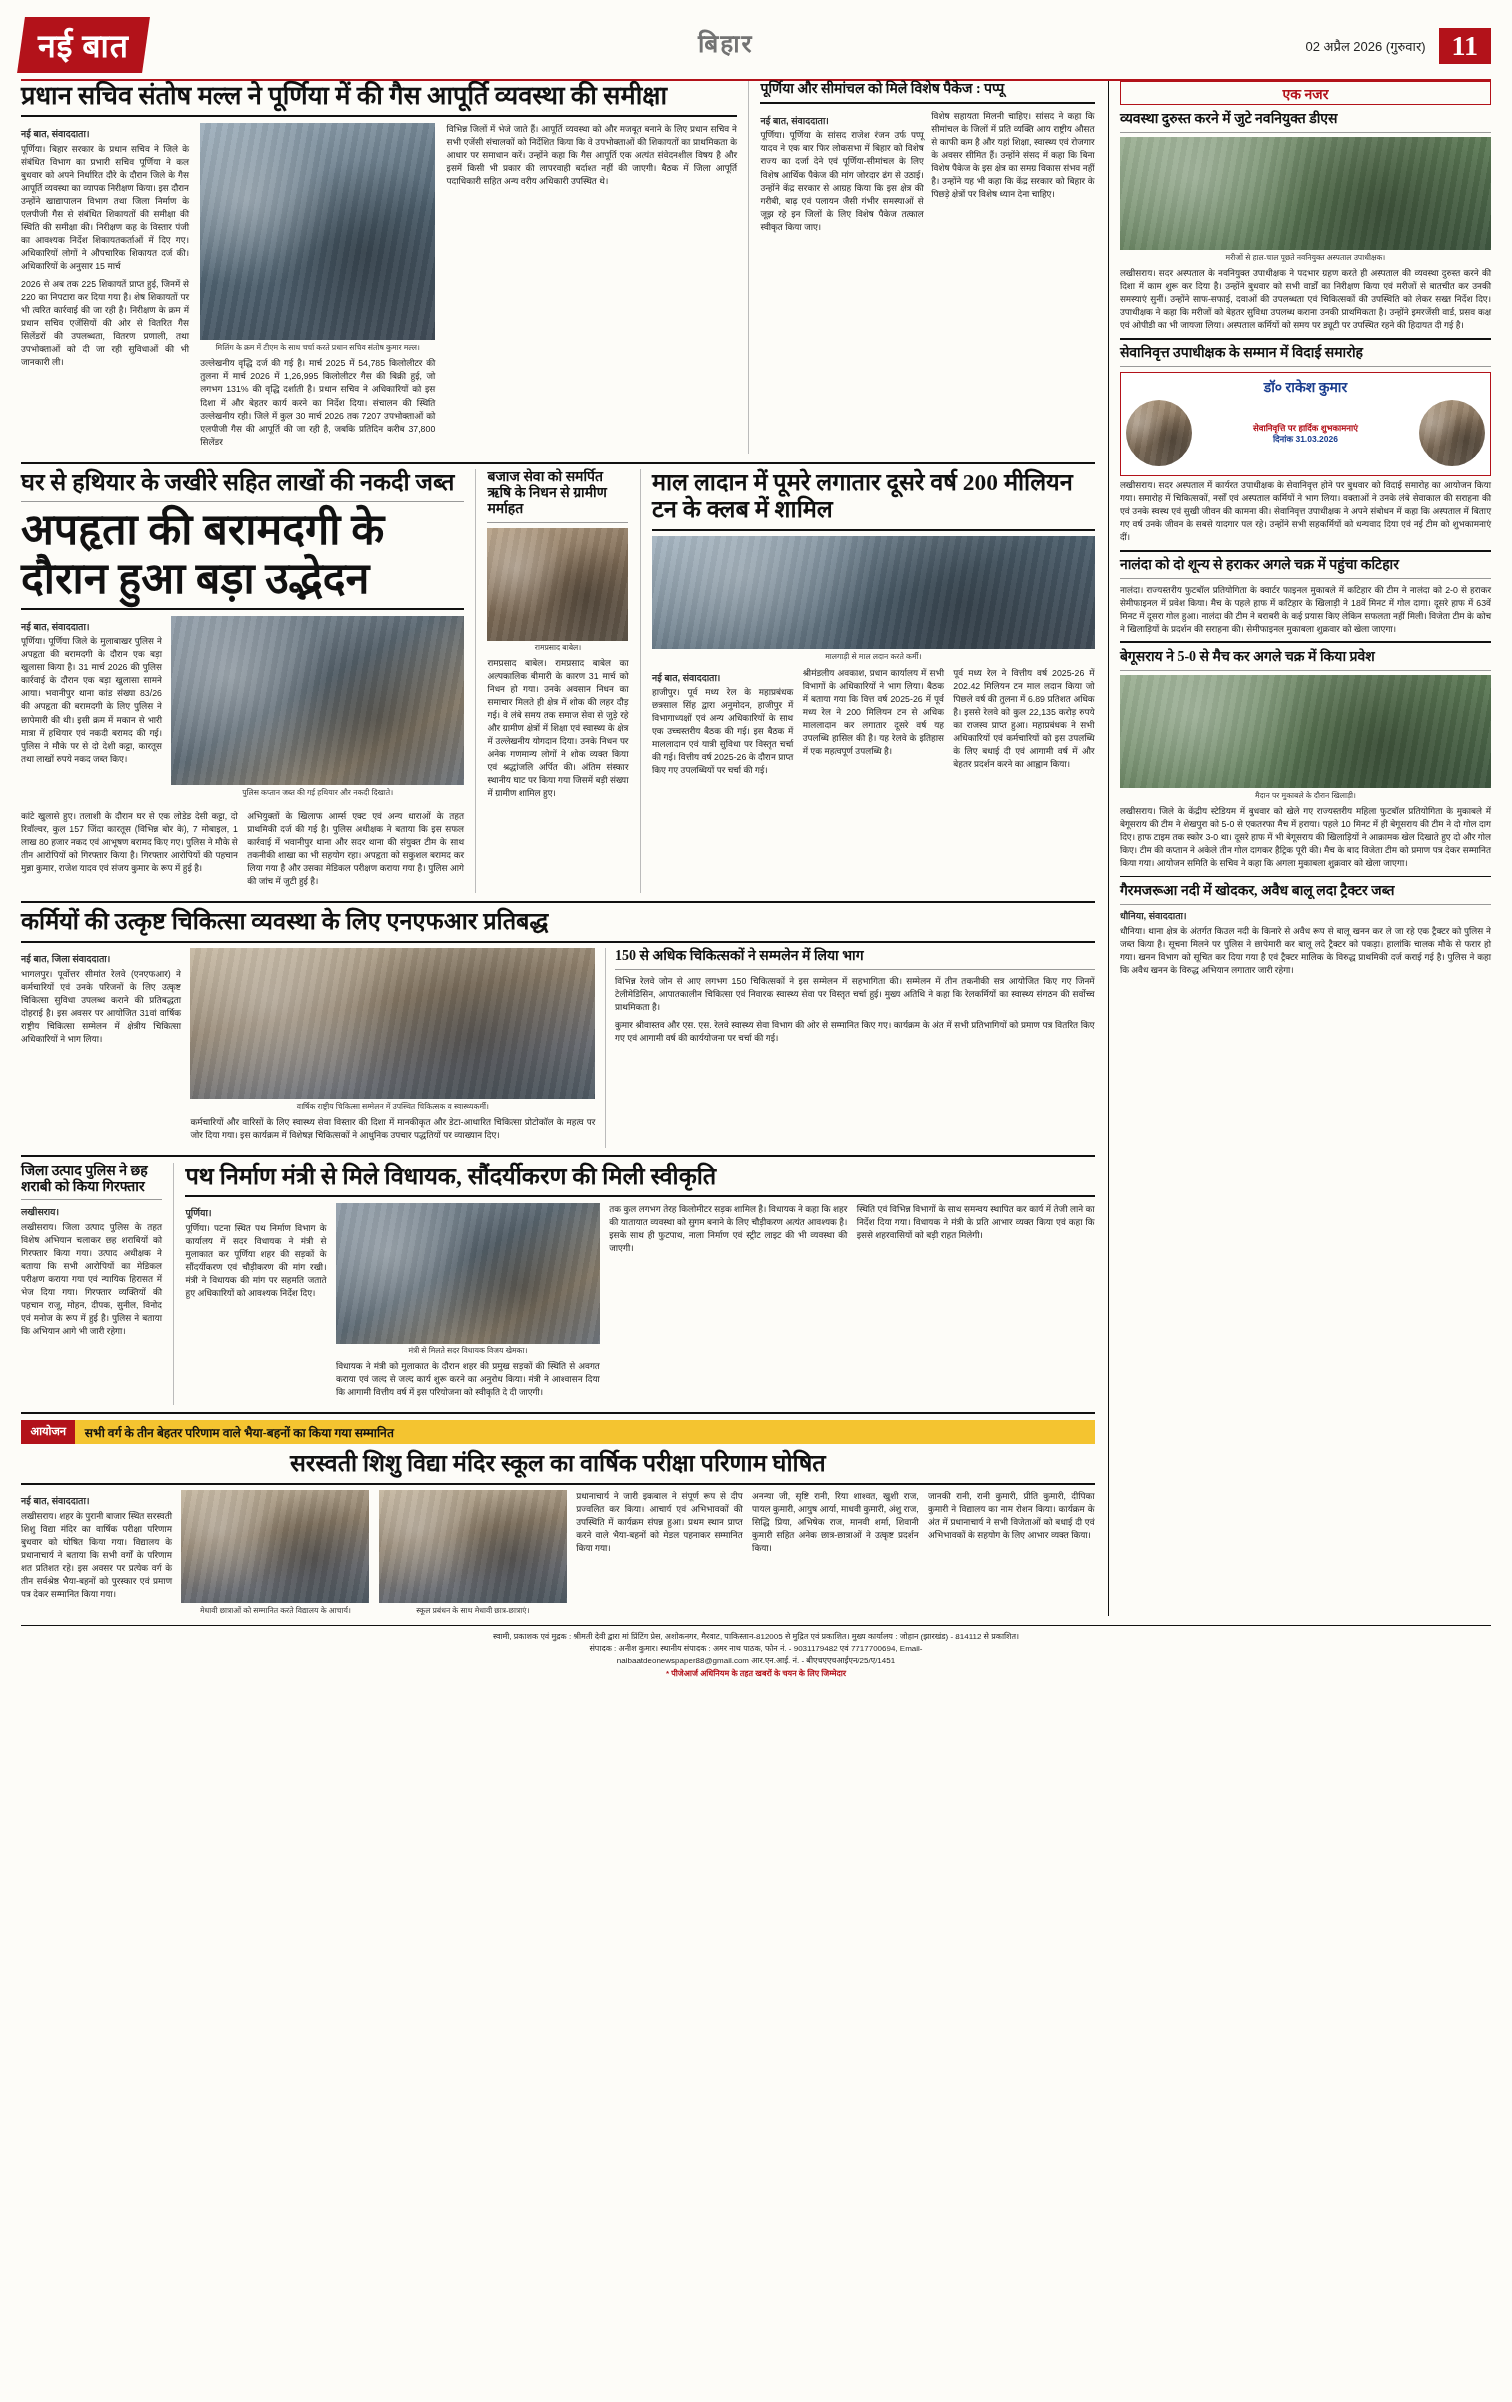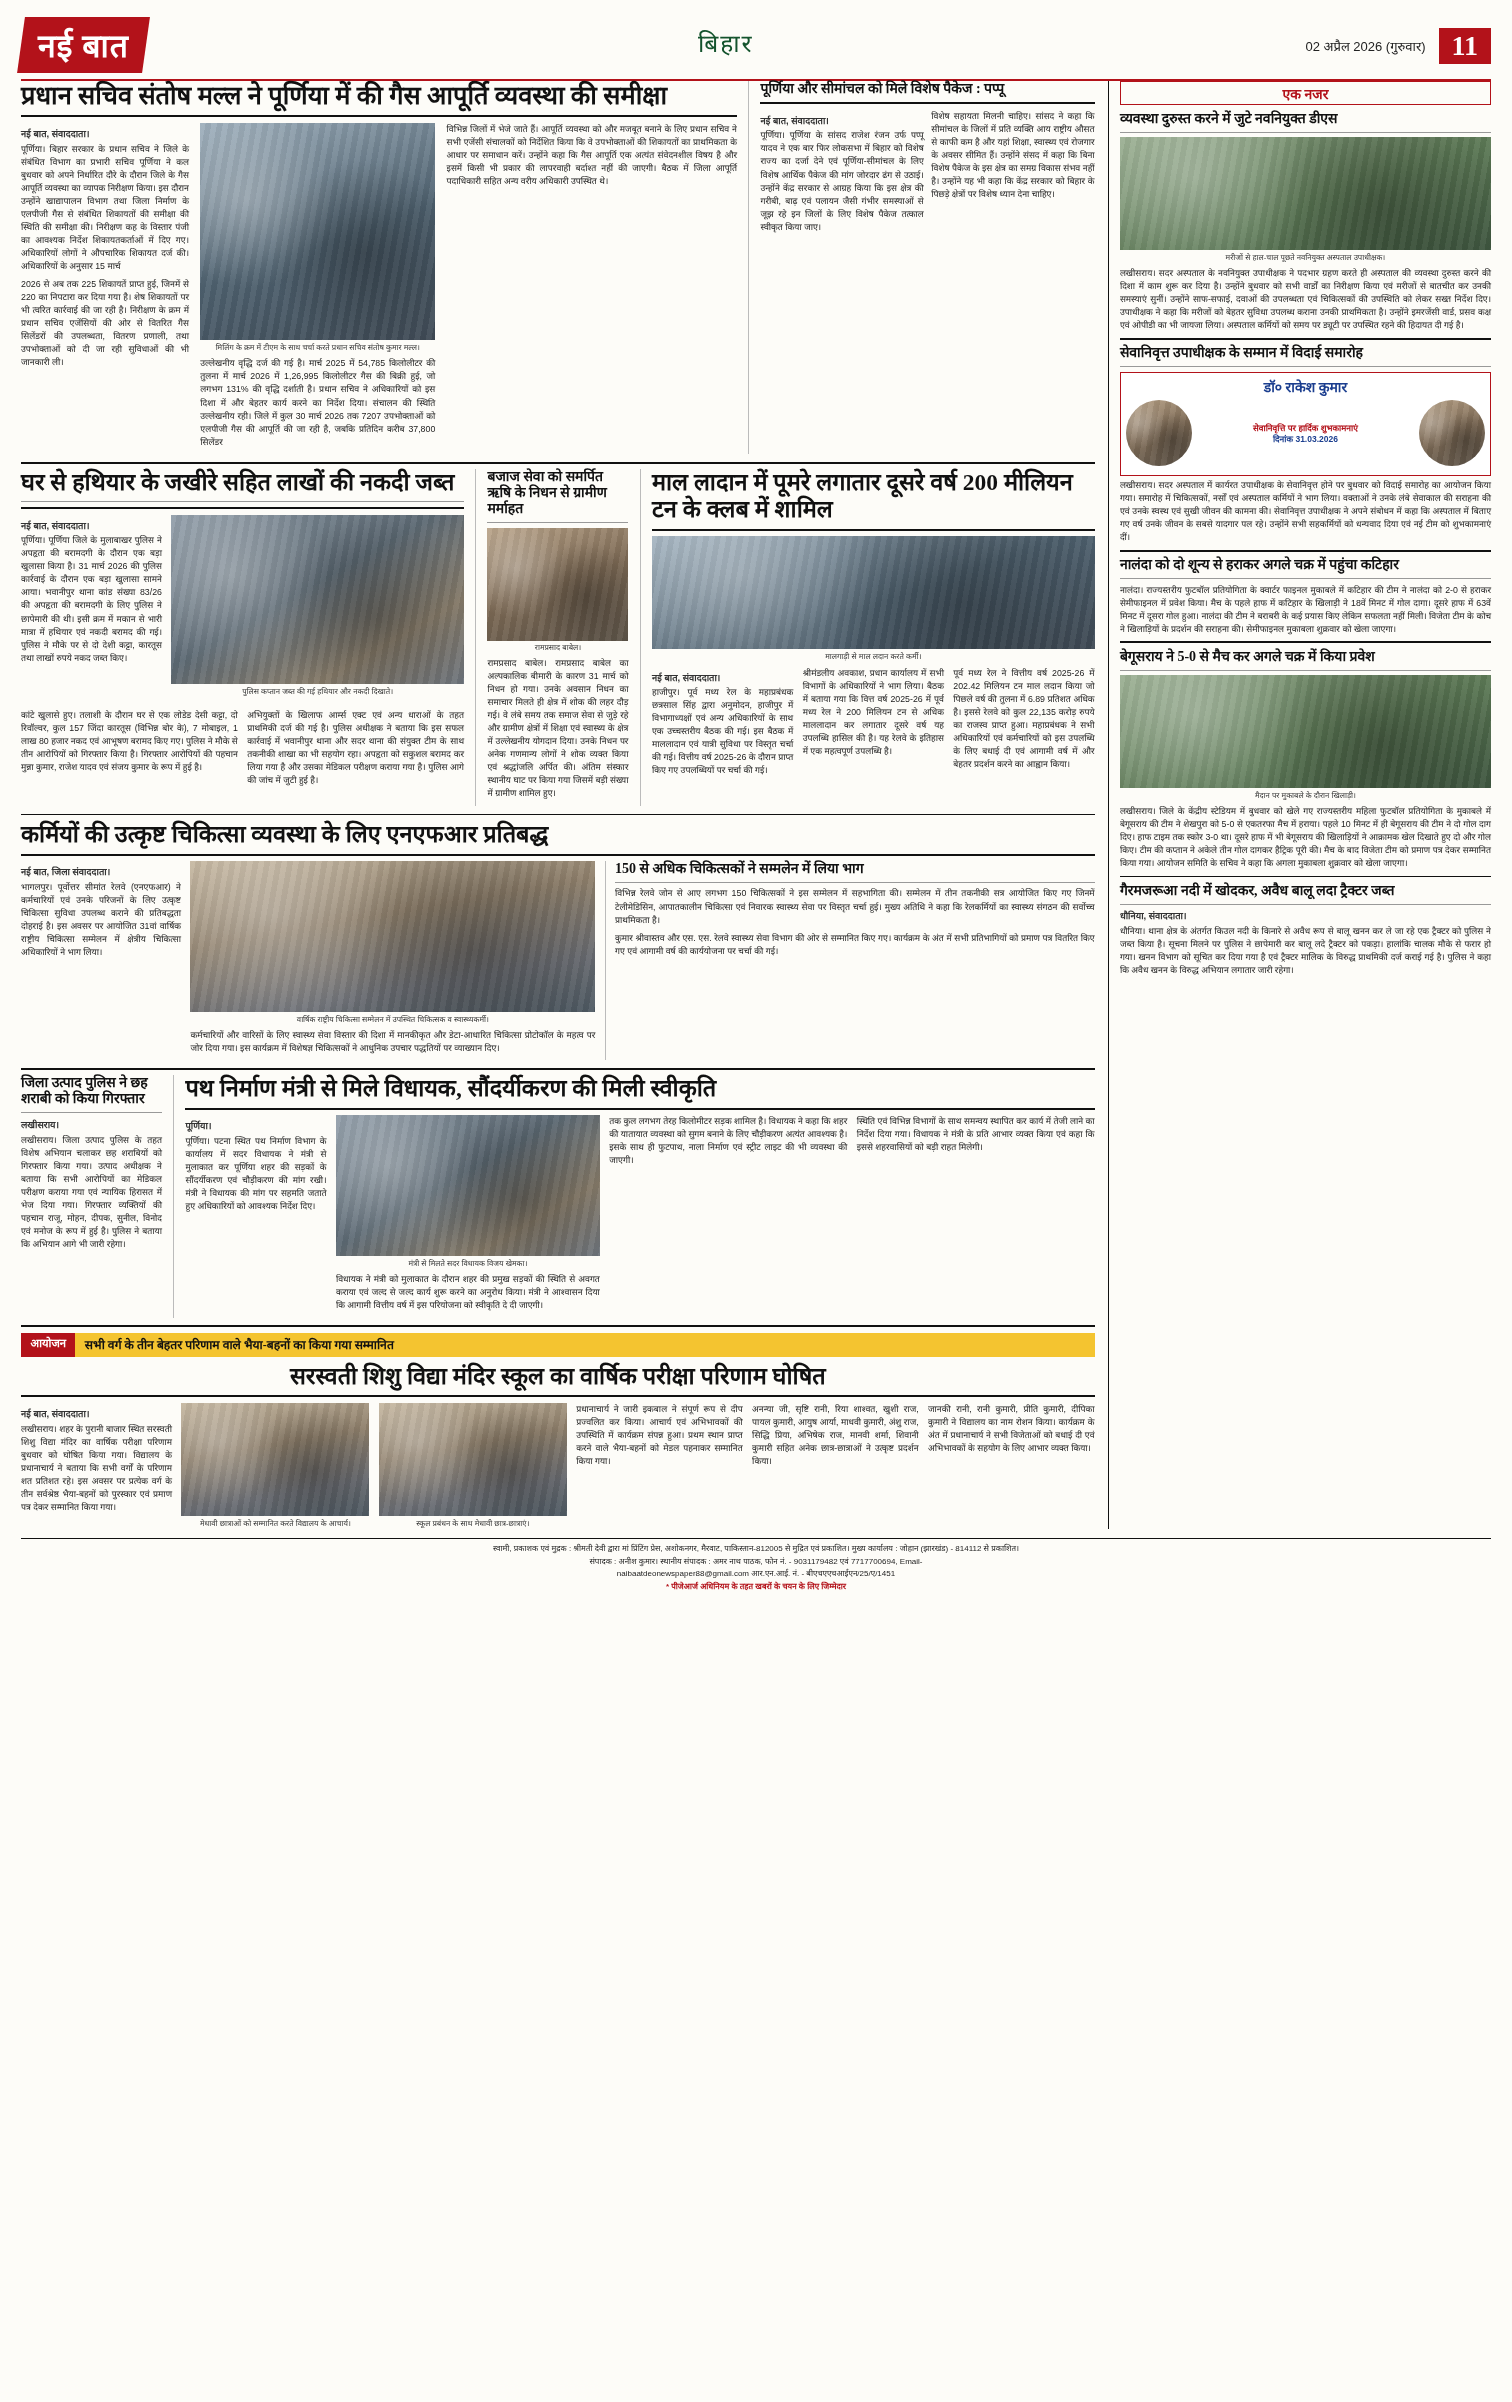--- a/index.html
+++ b/index.html
@@ -6,21 +6,21 @@
   body{font-family:"Liberation Sans", sans-serif;}
   .page{
     width:1512px;height:2402px;background:#fdfcf8;margin:0 auto;position:relative;
     box-sizing:border-box;padding:17px 21px 9.4px 21px;
   }
   
   .masthead{display:flex;align-items:flex-start;justify-content:space-between;border-bottom:2.8px solid #b3121a;padding-bottom:5.6px;}
   .logo-box{background:#b3121a;color:#fff;padding:5.6px 17px 7.5px 17px;display:inline-block;transform:skewX(-8deg);}
   .logo-box span{display:block;transform:skewX(8deg);font-size:32px;font-weight:bold;letter-spacing:0.9px;font-family:"Liberation Serif",serif;}
   .mast-center{flex:1;text-align:center;padding-top:9.4px;}
-  .mast-center .edition{font-size:24.5px;font-weight:normal;color:#14532d;font-family:"Liberation Serif",serif;letter-spacing:1.9px;}
+  .mast-center .edition{font-size:24.5px;font-weight:bold;color:#737373;font-family:"Liberation Serif",serif;letter-spacing:1.9px;}
   .mast-right{display:flex;align-items:center;gap:13px;padding-top:11.3px;}
   .mast-right .date{font-size:13px;color:#222;}
   .pageno{background:#b3121a;color:#fff;font-size:28px;font-weight:bold;padding:1.9px 13px;font-family:"Liberation Serif",serif;}
   
   .rule{height:1.9px;background:#111;margin:5.6px 0;}
   .thin{height:0.9px;background:#999;margin:4.7px 0;}
   .hl{font-family:"Liberation Serif",serif;font-weight:bold;color:#111;line-height:1.15;}
   .byline{font-size:9.4px;color:#333;font-weight:bold;margin:3.8px 0 2.8px 0;}
   .body-col{font-size:8.8px;line-height:1.48;text-align:justify;color:#1c1c1c;}
   .body-col p{margin:0 0 5.6px 0;}
@@ -126,20 +126,21 @@
         </div>
       </div>
 
       <div class="rule" style="margin-top:7.5px;"></div>
 
       <div style="display:flex;gap:11.3px;">
 
         <div style="width:443px;">
           <div class="hl h-med">घर से हथियार के जखीरे सहित लाखों की नकदी जब्त</div>
           <div class="thin"></div>
+          <div class="hl h-big">अपहृता की बरामदगी के दौरान हुआ बड़ा उद्भेदन</div>
           <div class="rule"></div>
           <div style="display:flex;gap:9.4px;">
             <div style="flex:0 0 141px;">
               <div class="byline">नई बात, संवाददाता।</div>
               <div class="body-col">
                   <p>पूर्णिया। पूर्णिया जिले के मुलाबाखर पुलिस ने अपहृता की बरामदगी के दौरान एक बड़ा खुलासा किया है। 31 मार्च 2026 की पुलिस कार्रवाई के दौरान एक बड़ा खुलासा सामने आया। भवानीपुर थाना कांड संख्या 83/26 की अपहृता की बरामदगी के लिए पुलिस ने छापेमारी की थी। इसी क्रम में मकान से भारी मात्रा में हथियार एवं नकदी बरामद की गई। पुलिस ने मौके पर से दो देशी कट्टा, कारतूस तथा लाखों रुपये नकद जब्त किए।</p>
                 </div>
             </div>
             <div style="flex:1;">
               <div class="photo" style="height:169px;"></div>

